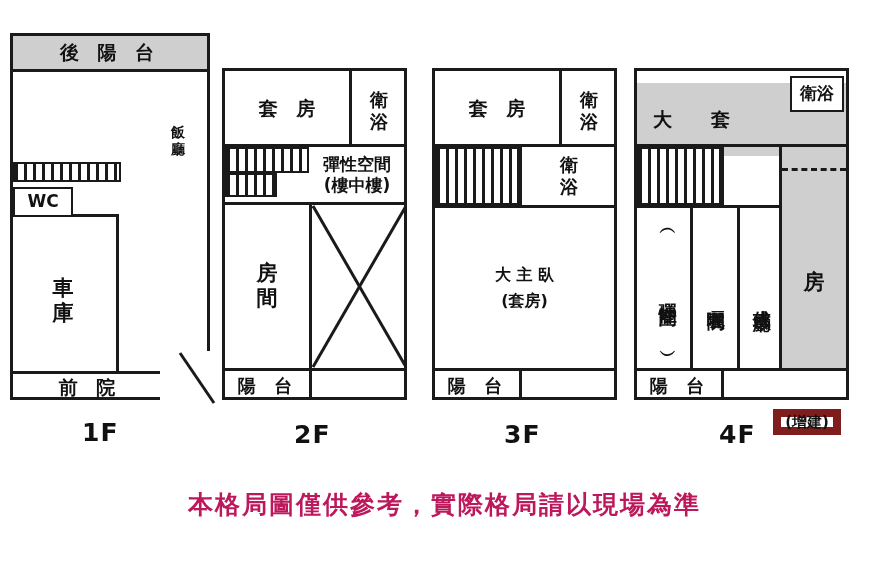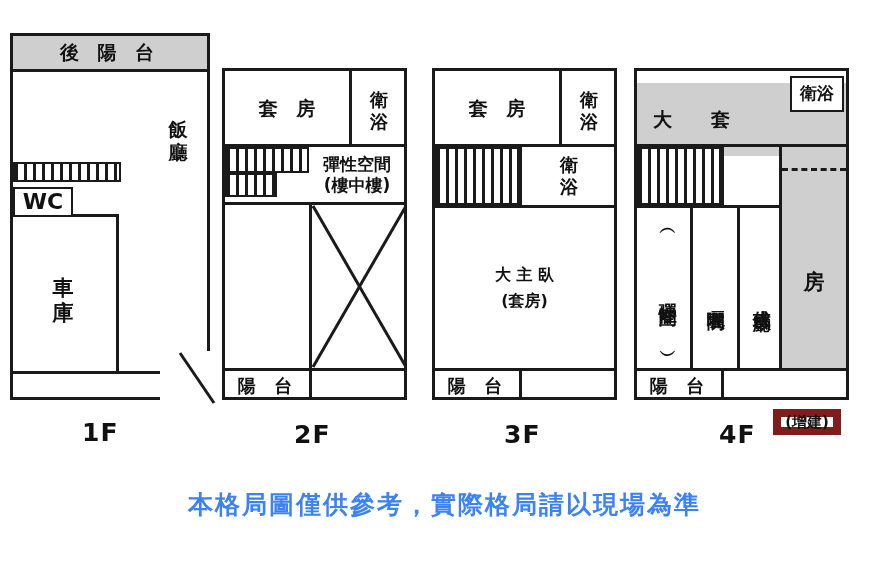--- a/index.html
+++ b/index.html
@@ -81,21 +81,21 @@
   }
   .cross svg { display: block; }
   .caption {
     position: absolute;
     left: 0;
     width: 889px;
     text-align: center;
     font-size: 25px;
     font-weight: bold;
     letter-spacing: 2px;
-    color: #3b82f6;
+    color: #be185d;
   }
   .note-box {
     position: absolute;
     box-sizing: border-box;
     border: 8px solid #7f1d1d;
     display: flex;
     align-items: center;
     justify-content: center;
     font-size: 15px;
     font-weight: bold;
@@ -117,40 +117,43 @@
 
   <div class="plan" style="left:10px; top:33px; width:200px; height:367px;">
 
     <div class="bx nb" style="left:0; top:0; width:200px; height:367px; border:3px solid #1a1a1a;"></div>
 
     <div class="bx gray" style="left:0; top:0; width:200px; height:39px; border:3px solid #1a1a1a; font-size:19px;">
       <span class="sp2">後 陽 台</span>
     </div>
 
 
-    <div class="lbl" style="left:146px; top:80px; width:44px; height:56px; font-size:19px;">
+    <div class="lbl" style="left:146px; top:80px; width:44px; height:56px; font-size:14px;">
       <span style="display:block; width:22px;">飯廳</span>
     </div>
 
     <div class="stairs" style="left:3px; top:129px; width:108px; height:20px;"></div>
 
-    <div class="bx" style="left:3px; top:154px; width:60px; height:30px; font-size:22px;">
+    <div class="bx" style="left:3px; top:154px; width:60px; height:30px; font-size:17px;">
       <span>WC</span>
     </div>
 
     <div class="hline" style="left:63px; top:181px; width:46px; height:3px;"></div>
 
     <div class="vline" style="left:106px; top:181px; width:3px; height:157px;"></div>
 
     <div class="lbl" style="left:28px; top:230px; width:50px; height:76px; font-size:21px;text-align:center;">
       <span style="display:block; width:24px;">車庫</span>
     </div>
 
 
     <div class="hline" style="left:0; top:338px; width:168px; height:3px;"></div>
+    <div class="lbl" style="left:20px; top:342px; width:120px; height:25px; font-size:19px;">
+      <span class="sp2">前 院</span>
+    </div>
 
     <div style="position:absolute; left:150px; top:318px; width:56px; height:56px; background:#ffffff; transform:rotate(0deg);">
       <svg width="56" height="56" viewBox="0 0 56 56">
         <polygon points="22,0 56,0 56,56 56,56" fill="#ffffff"></polygon>
         <line x1="20" y1="2" x2="54" y2="52" stroke="#1a1a1a" stroke-width="3"></line>
         <rect x="22" y="0" width="36" height="2" fill="#ffffff"></rect>
       </svg>
     </div>
 
     <div class="floor-tag" style="left:72px; top:385px;">1F</div>
@@ -176,20 +179,23 @@
 
     <div class="lbl" style="left:85px; top:79px; width:100px; height:55px; font-size:17px; flex-direction:column;">
       <span style="white-space:pre-line;">彈性空間
 (樓中樓)</span>
     </div>
 
     <div class="hline" style="left:0; top:134px; width:185px; height:3px;"></div>
 
     <div class="vline" style="left:87px; top:134px; width:3px; height:166px;"></div>
 
+    <div class="lbl" style="left:20px; top:180px; width:50px; height:76px; font-size:21px;">
+      <span style="display:block; width:24px;">房間</span>
+    </div>
 
     <div class="cross" style="position:absolute; left:90px; top:137px; width:95px; height:163px;">
       <svg width="95" height="163" viewBox="0 0 95 163">
         <line x1="1" y1="1" x2="94" y2="162" stroke="#1a1a1a" stroke-width="3"></line>
         <line x1="94" y1="1" x2="1" y2="162" stroke="#1a1a1a" stroke-width="3"></line>
       </svg>
     </div>
 
     <div class="hline" style="left:0; top:300px; width:185px; height:3px;"></div>
     <div class="vline" style="left:87px; top:300px; width:3px; height:32px;"></div>

